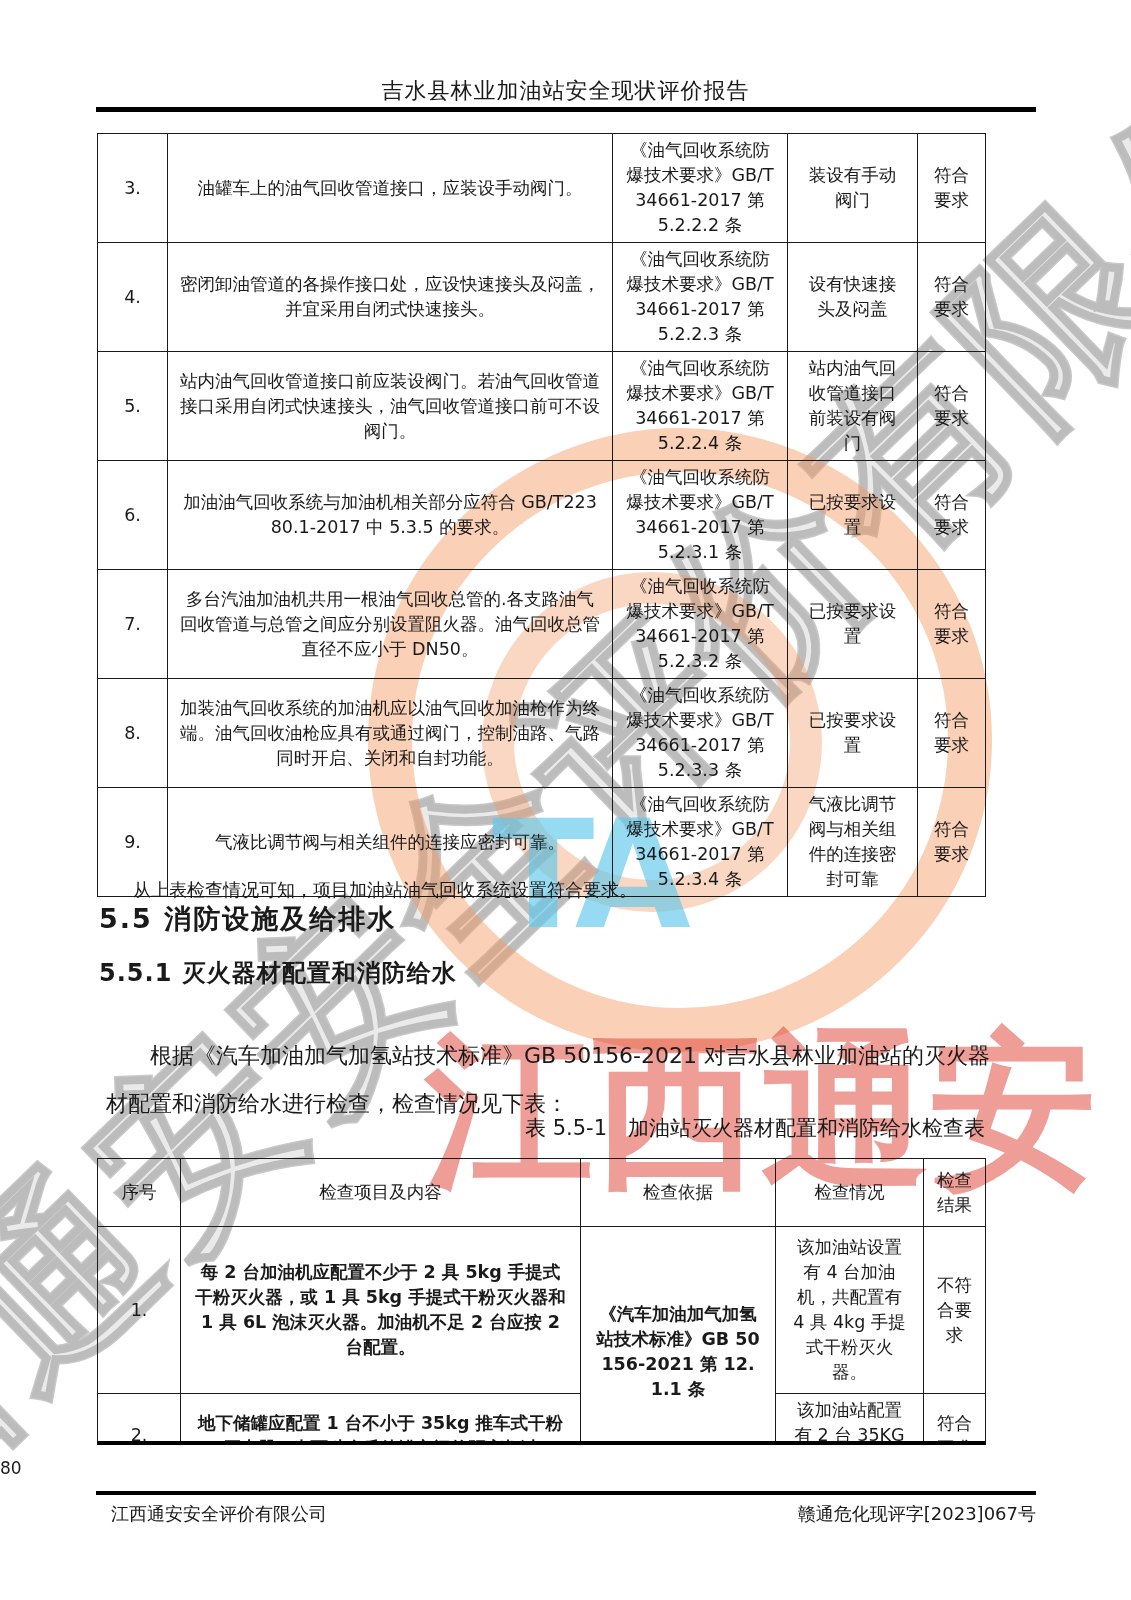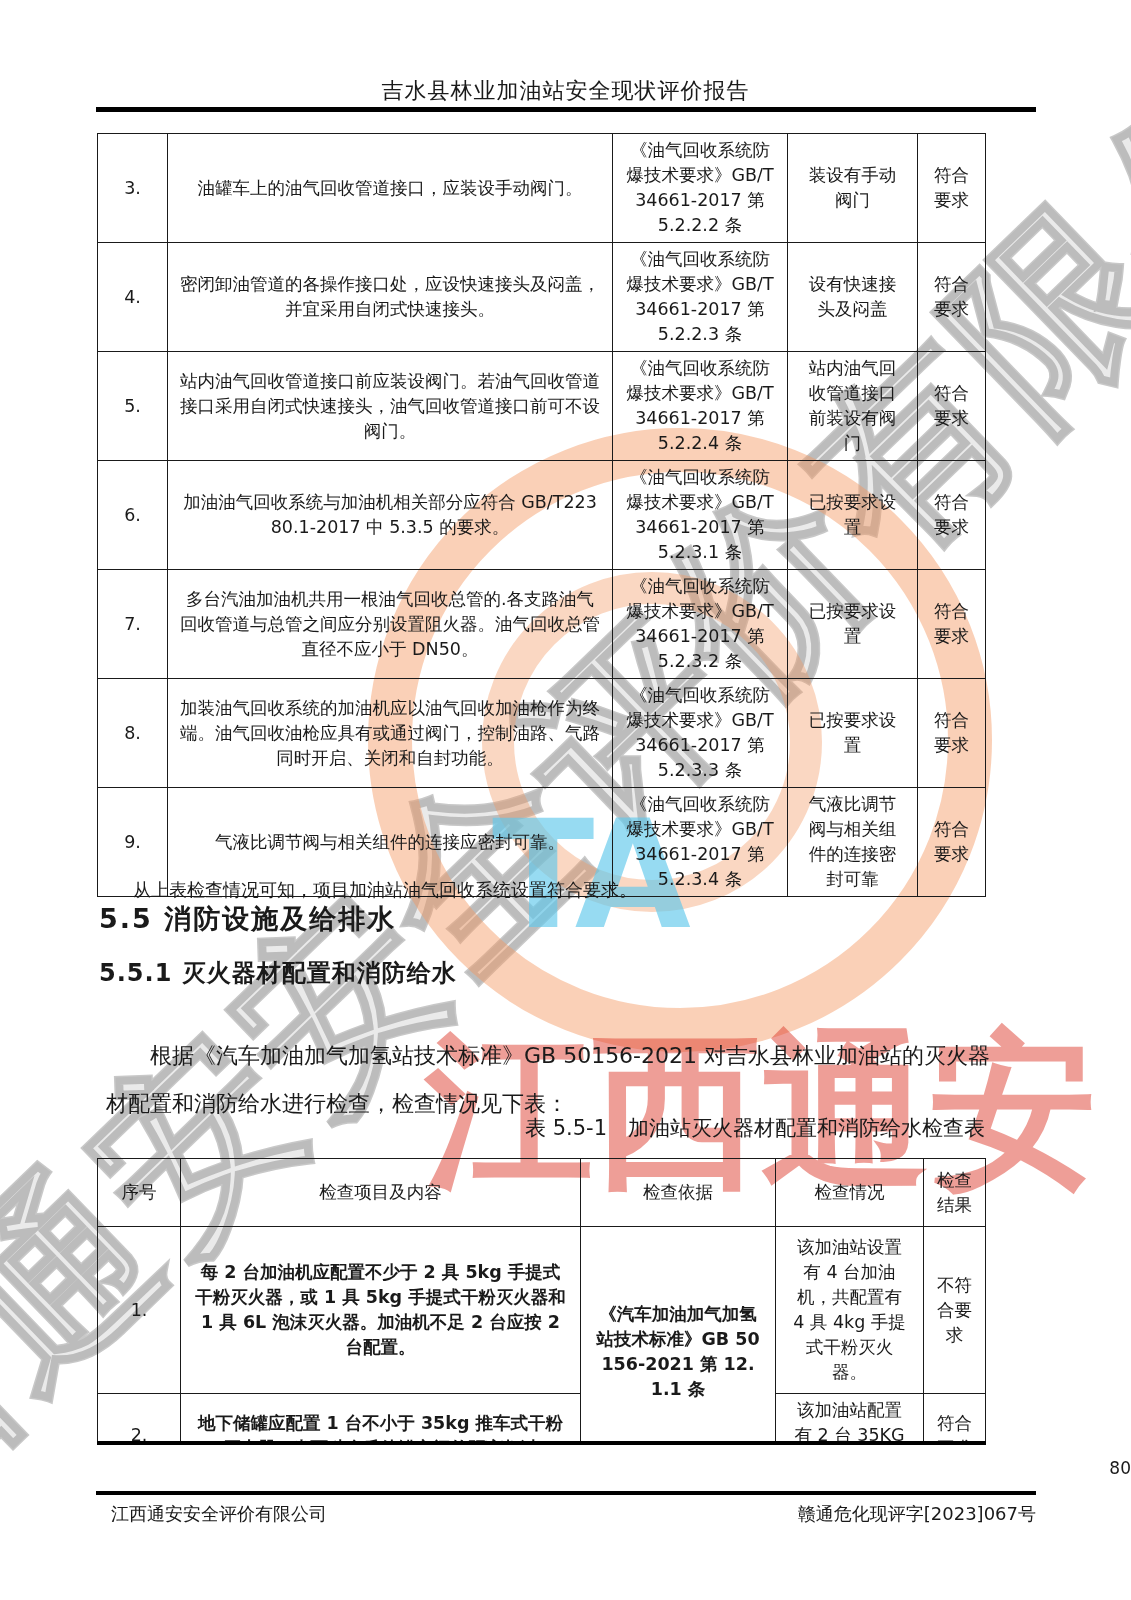--- a/index.html
+++ b/index.html
@@ -18,21 +18,21 @@
     color:rgba(95,200,235,0.65);letter-spacing:-8px;line-height:1;}
   .wm-gray{position:absolute;left:555px;top:795px;transform:translate(-50%,-50%) rotate(-44deg);
     font-size:195px;font-weight:bold;white-space:nowrap;line-height:1;
     color:rgba(125,125,125,0.16);-webkit-text-stroke:3px rgba(125,125,125,0.42);letter-spacing:4px;}
   .wm-red{position:absolute;left:425px;top:1022px;font-size:168px;font-weight:bold;
     font-family:"DejaVu Serif",serif;color:rgba(222,62,48,0.5);line-height:1.05;white-space:nowrap;}
   
   .header-title{position:absolute;top:76px;left:0;width:100%;text-align:center;
     font-size:22px;letter-spacing:1px;}
   .header-rule{position:absolute;top:107px;left:96px;width:940px;height:5px;background:#000;}
-  .page-number{position:absolute;top:1458px;left:0;width:100%;text-align:right;font-size:17px;}
+  .page-number{position:absolute;top:1458px;left:0;width:100%;text-align:left;font-size:17px;}
   .footer-rule{position:absolute;top:1491px;left:96px;width:940px;height:4px;background:#000;}
   .footer-row{position:absolute;top:1502px;left:97px;width:939px;display:flex;
     justify-content:space-between;font-size:18px;}
   .footer-row .left{padding-left:14px;}
   
   .para1{position:absolute;left:97px;top:856px;width:893px;font-size:18px;line-height:32px;
     text-indent:2em;}
   .h55{position:absolute;left:99px;top:901px;font-size:27px;font-weight:bold;letter-spacing:2px;}
   .h551{position:absolute;left:99px;top:957px;font-size:24px;font-weight:bold;letter-spacing:1px;}
   .para2{position:absolute;left:106px;top:1010px;width:896px;font-size:22px;line-height:48px;

